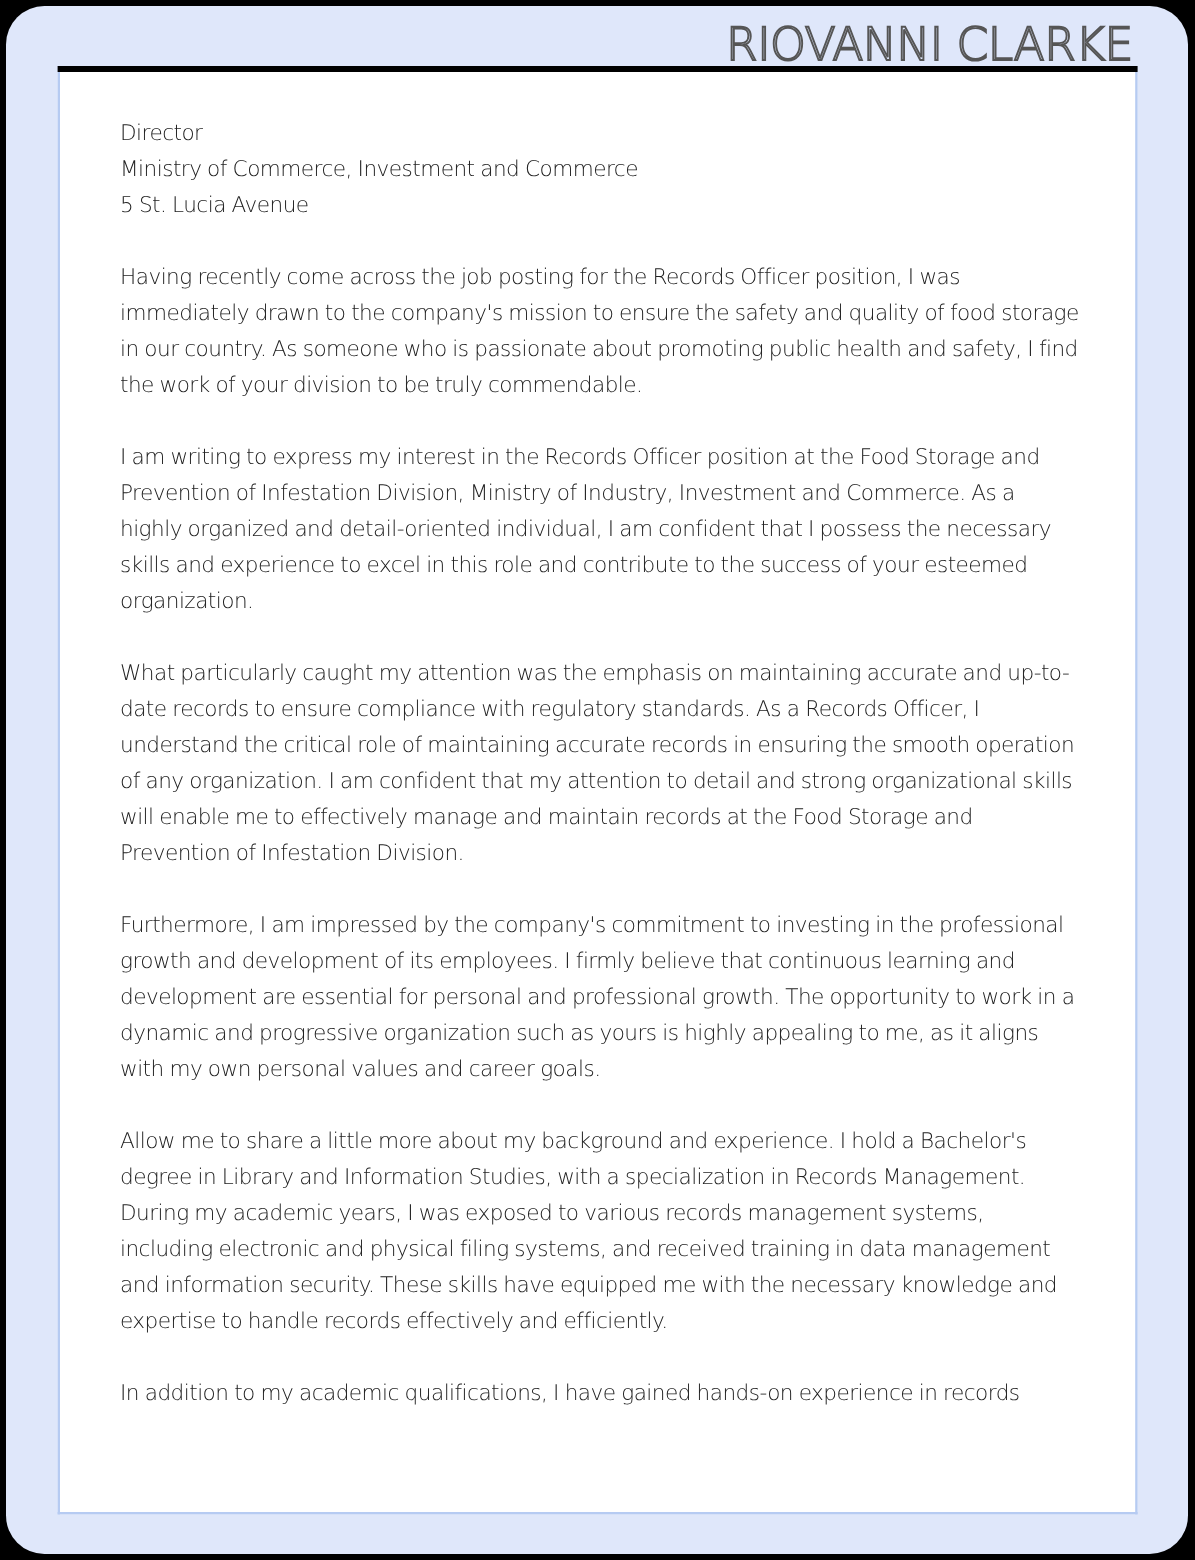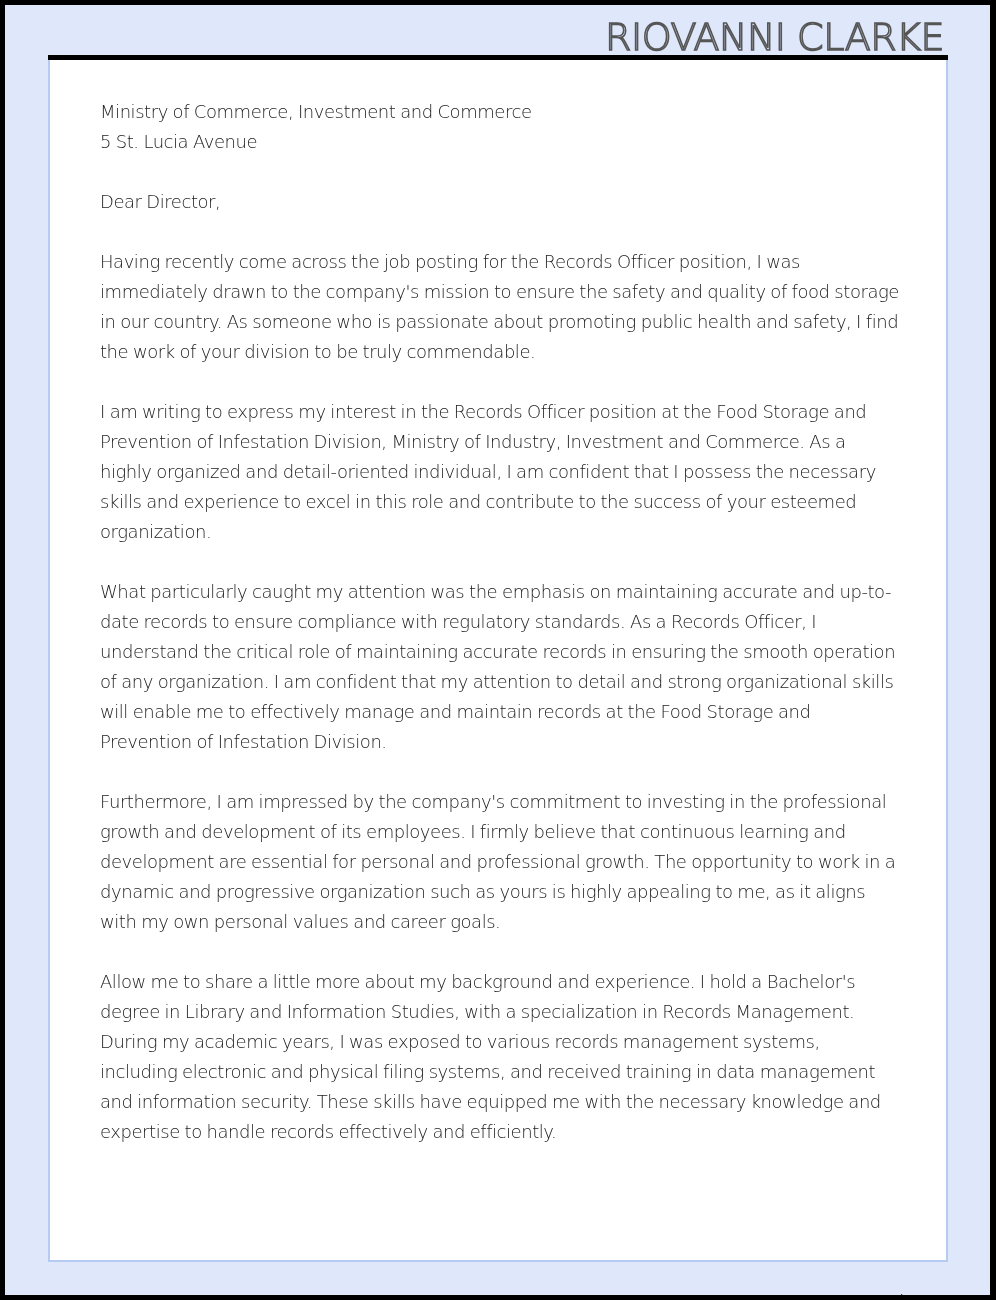--- a/index.html
+++ b/index.html
@@ -14,20 +14,21 @@
     font-family: "DejaVu Sans", sans-serif;
   }
   .viewport {
     position: absolute;
     left: 5px;
     top: 5px;
     width: 985px;
     height: 1290px;
     background: #dfe7fa;
     overflow: hidden;
+    border-radius: 32px;
   }
   .name-title {
     position: absolute;
     right: 46px;
     top: 10px;
     font-family: "DejaVu Sans", sans-serif;
     font-size: 38px;
     font-weight: 300;
     letter-spacing: -0.5px;
     color: #dfe7fa;
@@ -87,23 +88,24 @@
 <body>
 
 <div class="viewport">
   <div class="name-title">RIOVANNI CLARKE</div>
   <div class="top-rule"></div>
   <div class="sheet"></div>
   <div class="watermark">Lazyapply.com</div>
 
   <div class="letter">
     <p>
+      <span class="address-line">Director</span>
       <span class="address-line">Ministry of Commerce, Investment and Commerce</span>
       <span class="address-line">5 St. Lucia Avenue</span>
     </p>
-    <p>Dear Director,</p>
     <p>Having recently come across the job posting for the Records Officer position, I was immediately drawn to the company's mission to ensure the safety and quality of food storage in our country. As someone who is passionate about promoting public health and safety, I find the work of your division to be truly commendable.</p>
     <p>I am writing to express my interest in the Records Officer position at the Food Storage and Prevention of Infestation Division, Ministry of Industry, Investment and Commerce. As a highly organized and detail-oriented individual, I am confident that I possess the necessary skills and experience to excel in this role and contribute to the success of your esteemed organization.</p>
     <p>What particularly caught my attention was the emphasis on maintaining accurate and up-to-date records to ensure compliance with regulatory standards. As a Records Officer, I understand the critical role of maintaining accurate records in ensuring the smooth operation of any organization. I am confident that my attention to detail and strong organizational skills will enable me to effectively manage and maintain records at the Food Storage and Prevention of Infestation Division.</p>
     <p>Furthermore, I am impressed by the company's commitment to investing in the professional growth and development of its employees. I firmly believe that continuous learning and development are essential for personal and professional growth. The opportunity to work in a dynamic and progressive organization such as yours is highly appealing to me, as it aligns with my own personal values and career goals.</p>
     <p>Allow me to share a little more about my background and experience. I hold a Bachelor's degree in Library and Information Studies, with a specialization in Records Management. During my academic years, I was exposed to various records management systems, including electronic and physical filing systems, and received training in data management and information security. These skills have equipped me with the necessary knowledge and expertise to handle records effectively and efficiently.</p>
+    <p>In addition to my academic qualifications, I have gained hands-on experience in records</p>
   </div>
 </div>
 
 </body></html>

